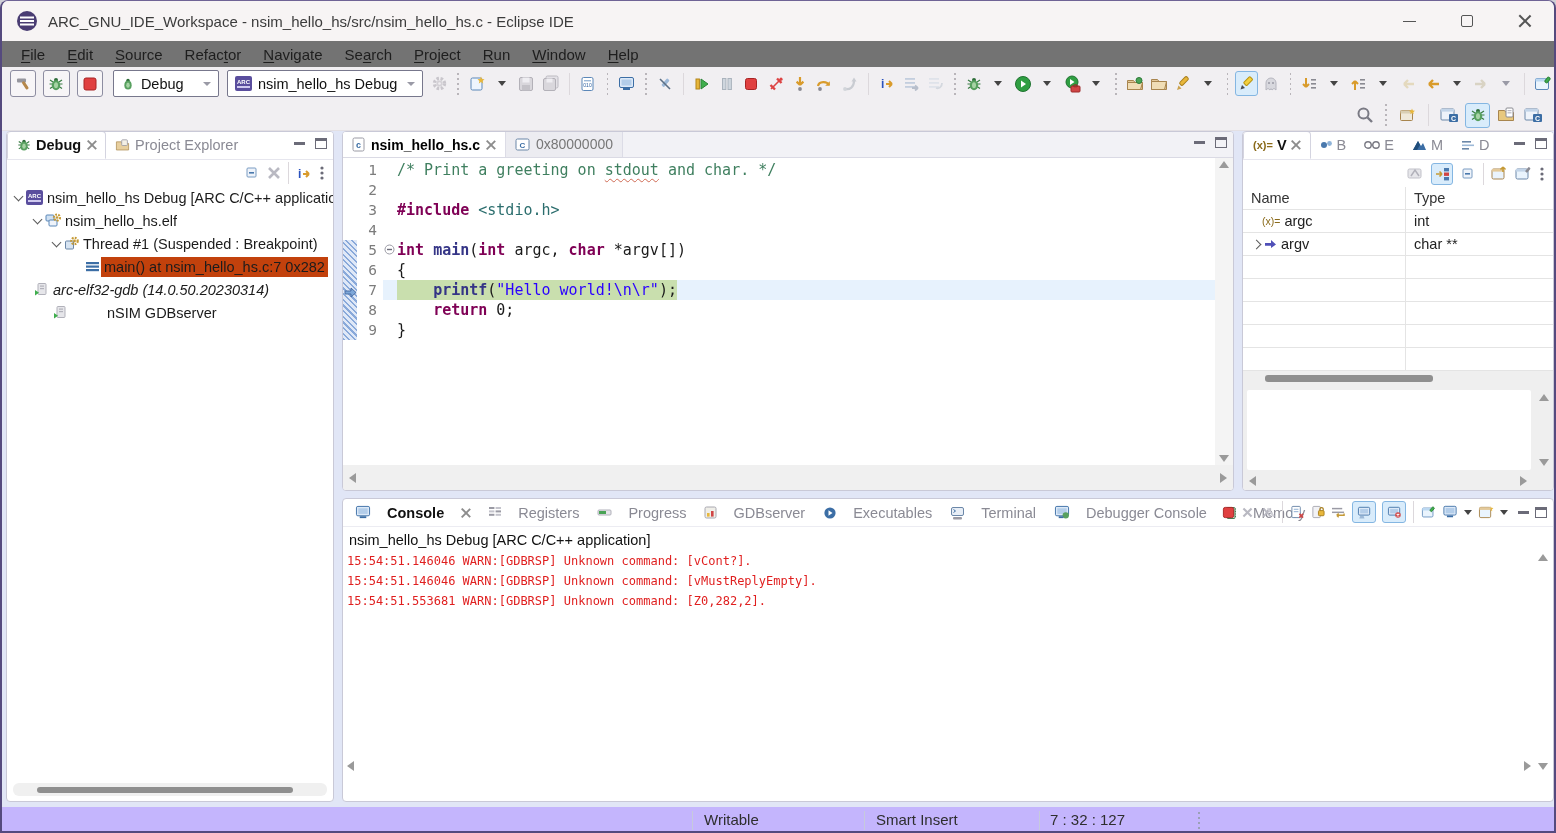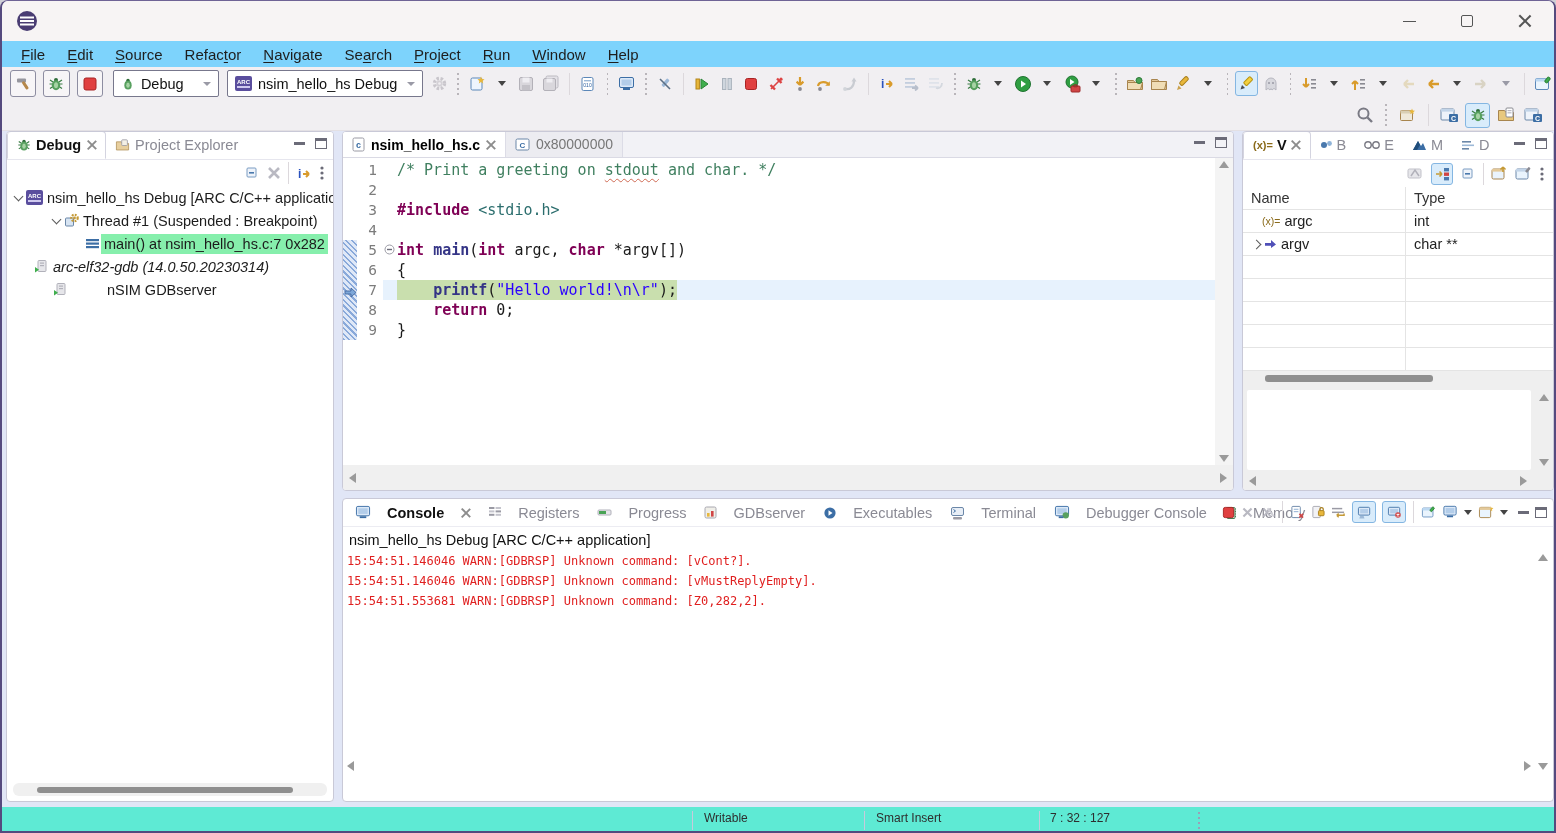--- a/index.html
+++ b/index.html
@@ -14,21 +14,21 @@
   .title-text { font-size:15px; color:#3c3c3c; margin-left:10px; }
   .win-controls { position:absolute; right:0; top:0; height:40px; display:flex; }
   .wc { width:58px; height:40px; display:flex; align-items:center; justify-content:center; color:#555; }
   .min-glyph { width:13px; height:0; border-top:1.6px solid #555; display:block; }
   .max-glyph { width:12px; height:12px; border:1.6px solid #555; border-radius:2px; display:block; }
   .x-glyph { position:relative; width:14px; height:14px; display:block; }
   .x-glyph::before,.x-glyph::after { content:""; position:absolute; left:6px; top:-1px; width:1.6px; height:16px; background:#555; }
   .x-glyph::before { transform:rotate(45deg);} .x-glyph::after { transform:rotate(-45deg);}
 
   
-  .menubar { position:absolute; left:0; top:40px; width:100%; height:26px; background:#7dd3fc;
+  .menubar { position:absolute; left:0; top:40px; width:100%; height:26px; background:#737373;
              display:flex; align-items:center; padding-left:8px; }
   .menu-item { font-size:15px; color:#1e1e1e; padding:2px 11px; cursor:default; }
   .mn-u { text-decoration:underline; text-underline-offset:2px; }
 
   
   .tb1 { position:absolute; left:0; top:66px; width:100%; height:33px; background:#f1eff2;
          display:flex; align-items:center; padding-left:8px; gap:2px; }
   .tb2 { position:absolute; left:0; top:99px; width:100%; height:31px; background:#f1eff2;
          border-bottom:1px solid #e3e0e4; display:flex; justify-content:flex-end; align-items:center;
          padding-right:8px; gap:3px; }
@@ -64,21 +64,21 @@
   .debug-panel { left:4px; top:0; width:328px; height:671px; }
   .view-toolbar { height:26px; display:flex; justify-content:flex-end; align-items:center; gap:6px; padding-right:8px; }
   .tree { font-size:14.5px; color:#1c1c1c; }
   .trow { height:23px; display:flex; align-items:center; gap:4px; white-space:nowrap; overflow:hidden; }
   .chev { width:7px; height:7px; border-right:1.6px solid #5a5a5a; border-bottom:1.6px solid #5a5a5a;
           display:inline-block; flex:none; }
   .chev.down { transform:rotate(45deg); margin-top:-3px; }
   .chev.right { transform:rotate(-45deg); }
   .chev.none { border:none; }
   .tlabel { overflow:hidden; text-overflow:clip; }
-  .trow.selected .sel { background:#86efac; padding:2px 3px; margin-left:-3px; }
+  .trow.selected .sel { background:#c2410c; padding:2px 3px; margin-left:-3px; }
   .hscroll { position:absolute; left:6px; right:6px; bottom:5px; height:13px; background:#f0f0f0; border-radius:6px; }
   .hthumb { position:absolute; top:3.5px; height:6px; background:#8f8f8f; border-radius:3px; }
 
   
   .editor-panel { left:340px; top:0; width:892px; height:360px; }
   .edtabs { height:26px; display:flex; align-items:flex-end; border-bottom:1px solid #dadae4; background:#f2f2f6; position:relative; }
   .etab { display:flex; align-items:center; gap:6px; height:26px; padding:0 9px; font-size:14px; color:#777; background:#ececf1; border-right:1px solid #dcdce6; }
   .etab.active { background:#fff; color:#000; font-weight:bold; border-top:1px solid #c9c9d8; }
   .edbody { position:relative; height:307px; overflow:hidden; background:#fff; }
   .ruler { position:absolute; left:0; top:0; bottom:0; width:14px; background:#fff; }
@@ -128,40 +128,41 @@
   .ctab { display:flex; align-items:center; gap:16px; font-size:14.5px; color:#8a8a94; padding:4px 8px; }
   .ctab.active { color:#111; font-weight:bold; }
   .ctools { position:absolute; right:6px; top:2px; display:flex; align-items:center; gap:6px; }
   .console-body { position:relative; height:248px; }
   .chead { font-size:14.5px; color:#111; padding:5px 0 3px 6px; }
   .cline { font-family:"DejaVu Sans Mono","Liberation Mono",monospace; font-size:12px; color:#e01f1f; line-height:20px; padding-left:4px; white-space:pre; }
   .cvscroll { position:absolute; right:2px; top:24px; bottom:2px; width:16px; display:flex; flex-direction:column; justify-content:space-between; align-items:center; padding:3px 0; }
   .chscroll { position:absolute; left:4px; right:22px; bottom:2px; height:14px; display:flex; justify-content:space-between; align-items:center; }
 
   
-  .statusbar { position:absolute; left:0; top:806px; width:100%; height:27px; background:#5eead4; font-size:12px; color:#2e2e2e; }
+  .statusbar { position:absolute; left:0; top:806px; width:100%; height:27px; background:#c4b5fd; font-size:15px; color:#2e2e2e; }
   .sb-div { position:absolute; top:4px; height:19px; width:1px; background:#c6cadc; }
   .sb-cell { position:absolute; top:4px; }
   .sb-dots { position:absolute; top:5px; width:2px; height:17px;
              background:repeating-linear-gradient(#9aa0b6 0 2px, transparent 2px 5px); }
 </style>
 </head>
 <body>
 
 <div class="win">
 
   <div class="titlebar">
     <span class="ic" style="margin-left:14px;">
       <svg width="22" height="22" viewBox="0 0 22 22">
           <circle cx="11" cy="11" r="10" fill="#4a3d73"></circle>
           <rect x="4" y="6.5" width="14" height="2" fill="#fff"></rect>
           <rect x="4" y="10" width="14" height="2" fill="#fff"></rect>
           <rect x="4" y="13.5" width="14" height="2" fill="#fff"></rect>
         </svg>
     </span>
+    <span class="title-text">ARC_GNU_IDE_Workspace - nsim_hello_hs/src/nsim_hello_hs.c - Eclipse IDE</span>
     <div class="win-controls">
       <div class="wc">
           <span class="min-glyph"></span>
         </div>
       <div class="wc">
           <span class="max-glyph"></span>
         </div>
       <div class="wc">
           <span class="x-glyph"></span>
         </div>
@@ -563,20 +564,30 @@
       </div>
       <div class="tree">
         <div class="trow" style="padding-left:8px;">
           <span class="chev down"></span>
           <span class="ic"><svg width="17" height="15" viewBox="0 0 17 15">
                 <rect width="17" height="15" rx="2" fill="#5a4e9e"></rect>
                 <text x="8.5" y="7.5" font-size="6" font-weight="bold" fill="#fff" text-anchor="middle">ARC</text>
                 <rect x="2" y="10" width="13" height="2" fill="#cfc9ef"></rect>
               </svg></span>
           <span class="tlabel">nsim_hello_hs Debug [ARC C/C++ application]</span>
+        </div>
+        <div class="trow" style="padding-left:27px;">
+          <span class="chev down"></span>
+          <span class="ic"><svg width="16" height="15" viewBox="0 0 16 15">
+                <rect x="1" y="2" width="8" height="6" rx="1" fill="#cfe0f2" stroke="#5b87b8"></rect>
+                <rect x="4" y="7" width="8" height="6" rx="1" fill="#eef3fa" stroke="#5b87b8"></rect>
+                <circle cx="12" cy="4.5" r="3" fill="none" stroke="#c59a36" stroke-width="2.2" stroke-dasharray="1.8 1.2"></circle>
+                <circle cx="12" cy="4.5" r="1.3" fill="#c59a36"></circle>
+              </svg></span>
+          <span class="tlabel">nsim_hello_hs.elf</span>
         </div>
         <div class="trow" style="padding-left:46px;">
           <span class="chev down"></span>
           <span class="ic"><svg width="15" height="15" viewBox="0 0 15 15">
                 <rect x="1.5" y="5" width="8" height="8" rx="1" fill="#d7e4f2" stroke="#6b87a8"></rect>
                 <circle cx="10.5" cy="5" r="3.2" fill="none" stroke="#c59a36" stroke-width="2.2" stroke-dasharray="1.8 1.2"></circle>
                 <circle cx="10.5" cy="5" r="1.4" fill="#c59a36"></circle>
               </svg></span>
           <span class="tlabel">Thread #1 (Suspended : Breakpoint)</span>
         </div>

